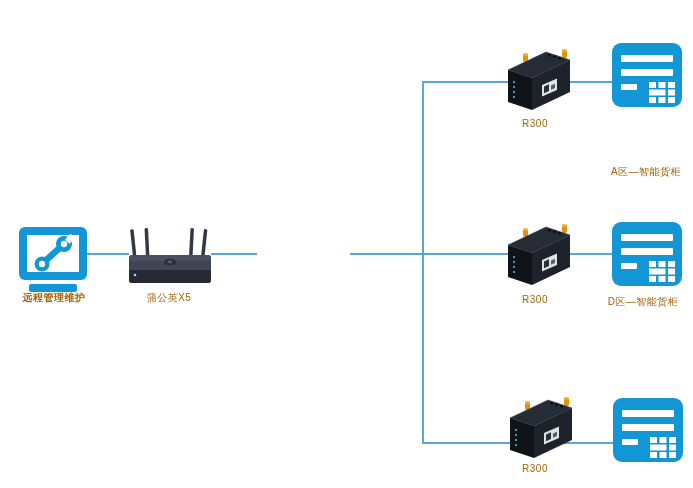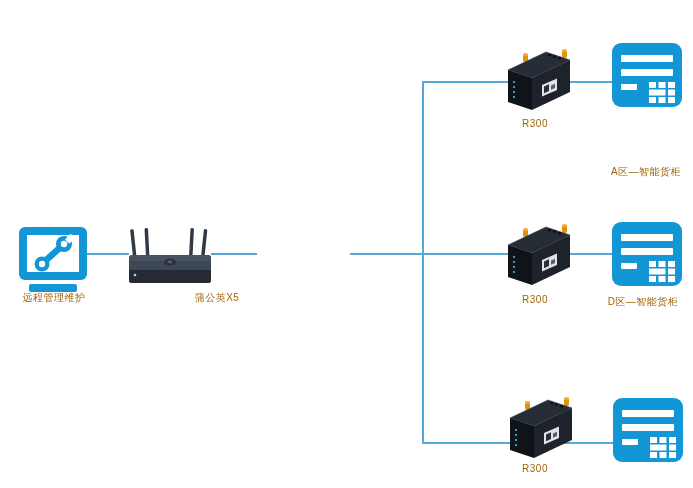--- a/index.html
+++ b/index.html
@@ -11,23 +11,23 @@
   .node{position:absolute;}
   .label{
     position:absolute;transform:translateX(-50%);
     font-size:10px;color:#a16207;white-space:nowrap;letter-spacing:0.5px;
   }
   .svg-block{display:block;}
   svg text{font-family:"Liberation Sans","DejaVu Sans",sans-serif;}
 
   
   .pos-monitor{left:17px;top:225px;width:72px;height:70px;}
-  .lbl-mgmt{left:54px;top:291px;}
+  .lbl-mgmt{left:54px;top:291px;font-weight:bold;}
   .pos-x5{left:128px;top:226px;width:84px;height:58px;}
-  .lbl-x5{left:169px;top:291px;margin-left:48px;}
+  .lbl-x5{left:169px;top:291px;}
   .pos-cloud{left:253px;top:224px;width:101px;height:64px;}
 
   .r300{width:72px;height:70px;}
   .cabinet{width:72px;height:66px;}
   .r300-a{left:502px;top:44px;}   .cab-a{left:611px;top:42px;}
   .r300-d{left:502px;top:219px;}  .cab-d{left:611px;top:221px;}
   .r300-z{left:504px;top:392px;}  .cab-z{left:612px;top:397px;}
   .lbl-r300-a{left:535px;top:118px;}  .lbl-cab-a{left:646px;top:117px;margin-top:48px;}
   .lbl-r300-d{left:535px;top:294px;}  .lbl-cab-d{left:643px;top:295px;}
   .lbl-r300-z{left:535px;top:463px;}  .lbl-cab-z{left:641px;top:465px;}

